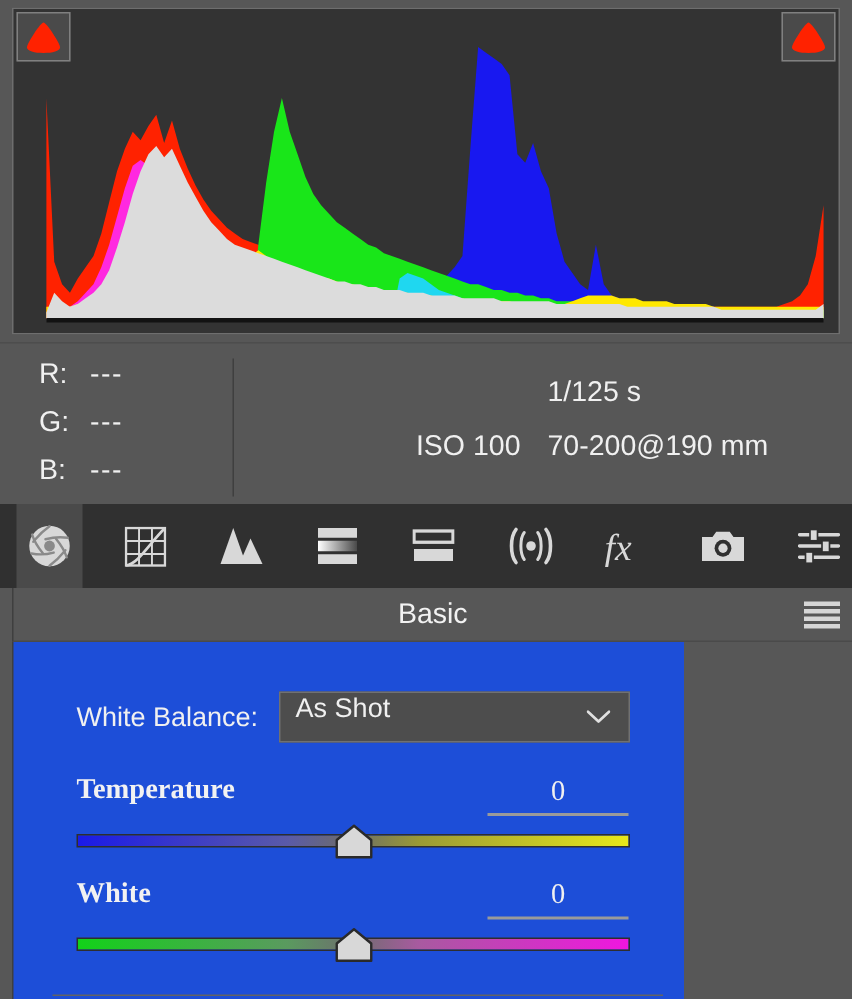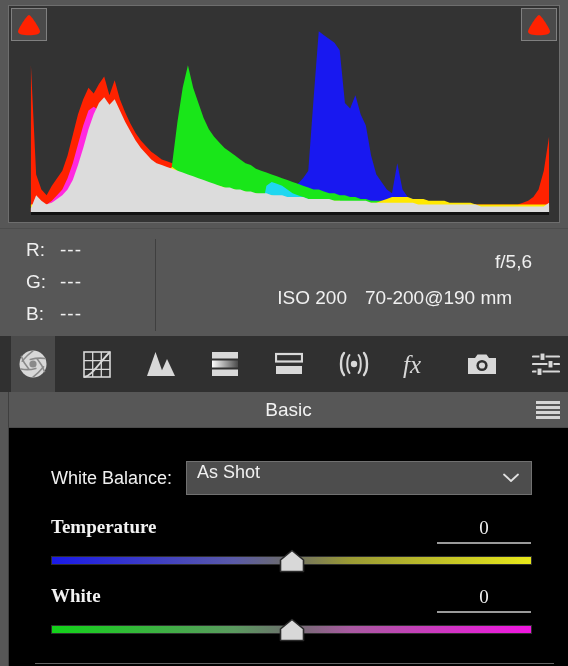--- a/index.html
+++ b/index.html
@@ -199,23 +199,23 @@
   .panel-menu span {
     display: block;
     height: 3px;
     background: #d6d6d6;
   }
 
   
   .panel-body {
     position: absolute;
     left: 8px; top: 428px;
-    width: 560px;
+    width: 448px;
     height: 238px;
-    background: #000000;
+    background: #1d4ed8;
     border-left: 1px solid #3f3f3f;
     box-sizing: border-box;
   }
 
   .wb-row {
     position: absolute;
     left: 42px;
     top: 33px;
     right: 36px;
     display: flex;
@@ -374,24 +374,24 @@
       <div class="rgb-row">
         <span class="rgb-label">B:</span>
         <span class="rgb-value">---</span>
       </div>
     </div>
 
     <div class="info-divider"></div>
 
     <div class="exif">
       <div class="exif-row">
-        <span class="exif-cell-a">f/5,6</span>
+        <span class="exif-cell-b">1/125 s</span>
       </div>
       <div class="exif-row">
-        <span class="exif-cell-a">ISO 200</span>
+        <span class="exif-cell-a">ISO 100</span>
         <span class="exif-cell-b">70-200@190 mm</span>
       </div>
     </div>
   </div>
 
   <div class="tool-tabs">
 
     <div class="tool-tab active">
       <svg width="30" height="30" viewBox="0 0 30 30">
         <circle cx="15" cy="15" r="13.5" fill="#d8d8d8"></circle>

